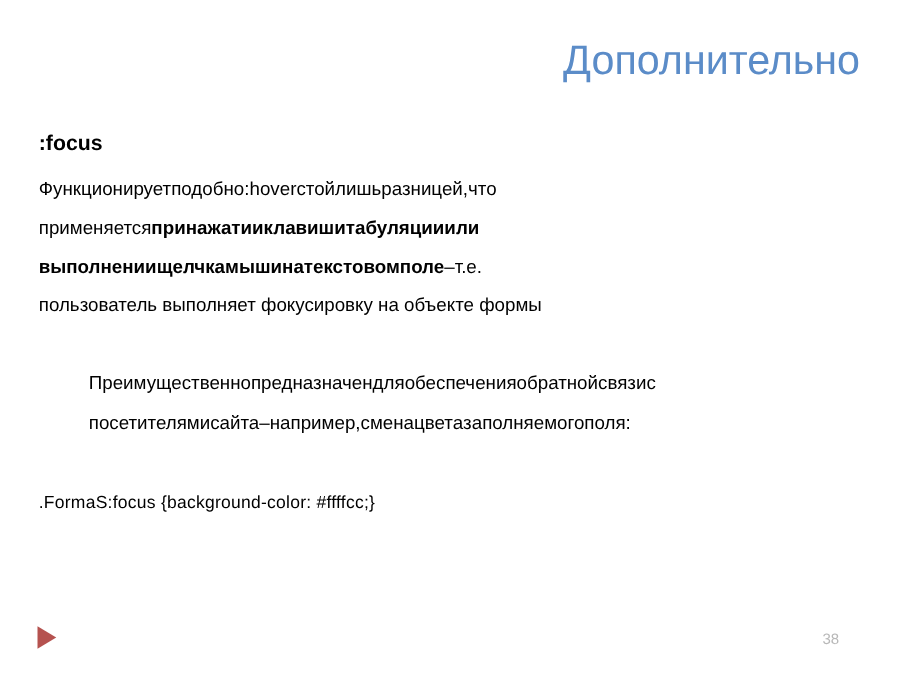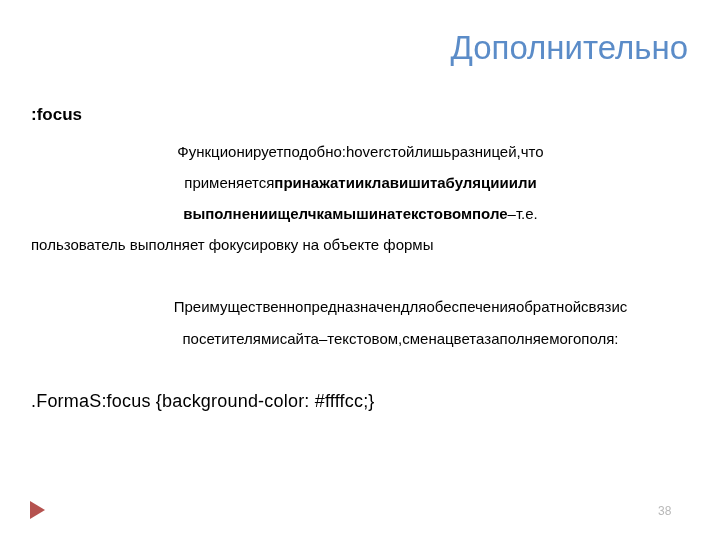--- a/index.html
+++ b/index.html
@@ -58,21 +58,21 @@
   .para {
     font-size: 15px;
     line-height: 31px;
     color: #000000;
     margin: 0;
   }
 
   
   .jline {
     display: flex;
-    justify-content: center;
+    justify-content: flex-start;
     width: 100%;
     line-height: 31px;
     font-size: 15px;
     white-space: nowrap;
   }
   .jline.last {
     display: block;
   }
   .jline b {
     font-weight: bold;
@@ -84,21 +84,21 @@
   .spacer-line {
     height: 31px;
   }
 
   .para2 .jline {
     line-height: 32px;
     margin-left: 40px;
   }
 
   .code-line {
-    font-size: 18px;
+    font-size: 14px;
     line-height: 31px;
     color: #000000;
     white-space: pre;
     letter-spacing: 0.2px;
   }
 
   
   .play-marker {
     position: absolute;
     left: 30px;
@@ -173,21 +173,21 @@
           <span>для</span>
           <span>обеспечения</span>
           <span>обратной</span>
           <span>связи</span>
           <span>с</span>
         </div>
         <div class="jline">
           <span>посетителями</span>
           <span>сайта</span>
           <span>–</span>
-          <span>текстовом,</span>
+          <span>например,</span>
           <span>смена</span>
           <span>цвета</span>
           <span>заполняемого</span>
           <span>поля:</span>
         </div>
       </div>
 
     <div class="spacer-line"></div>
 
     <div class="code-line">.FormaS:focus {background-color: #ffffcc;}</div>

